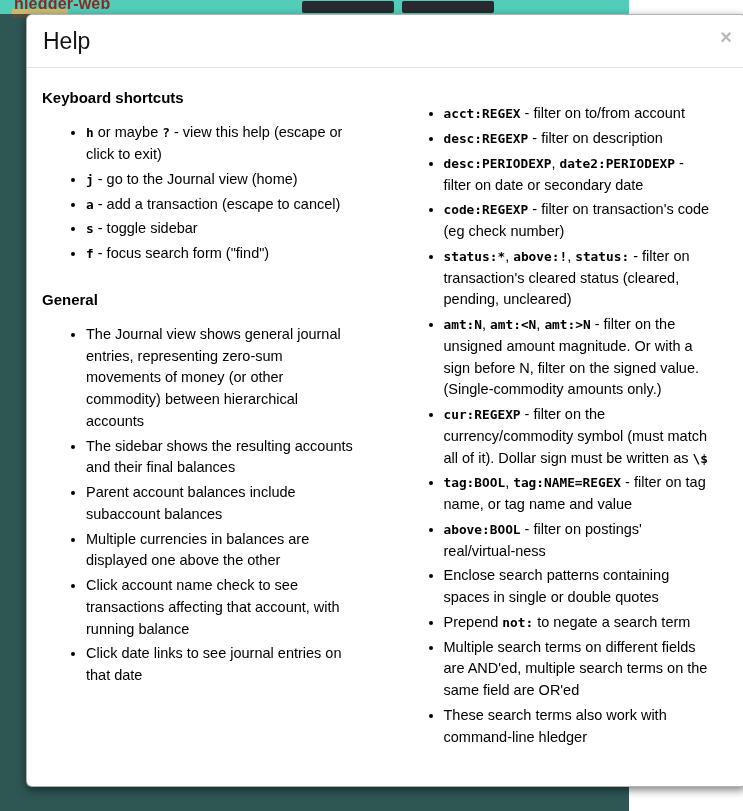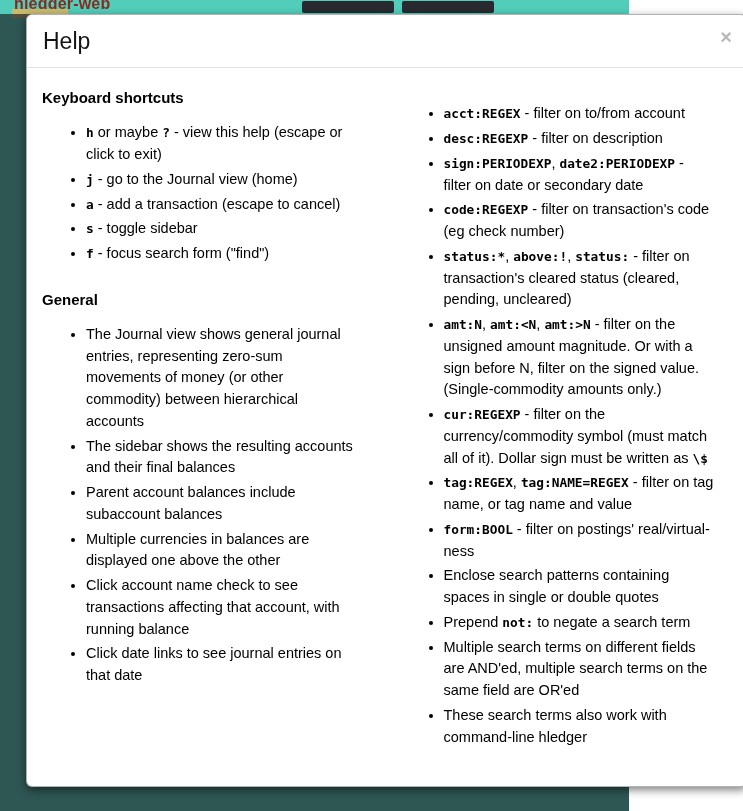--- a/index.html
+++ b/index.html
@@ -123,27 +123,27 @@
             <li>Multiple currencies in balances are displayed one above the other</li>
             <li>Click account name check to see transactions affecting that account, with running balance</li>
             <li>Click date links to see journal entries on that date</li>
           </ul>
       </div>
 
       <div class="col">
         <ul class="help-list">
             <li><code>acct:REGEX</code> - filter on to/from account</li>
             <li><code>desc:REGEXP</code> - filter on description</li>
-            <li><code>sign:PERIODEXP</code>, <code>date2:PERIODEXP</code> - filter on date or secondary date</li>
+            <li><code>desc:PERIODEXP</code>, <code>date2:PERIODEXP</code> - filter on date or secondary date</li>
             <li><code>code:REGEXP</code> - filter on transaction's code (eg check number)</li>
             <li><code>status:*</code>, <code>above:!</code>, <code>status:</code> - filter on transaction's cleared status (cleared, pending, uncleared)</li>
             <li><code>amt:N</code>, <code>amt:&lt;N</code>, <code>amt:&gt;N</code> - filter on the unsigned amount magnitude. Or with a sign before N, filter on the signed value. (Single-commodity amounts only.)</li>
             <li><code>cur:REGEXP</code> - filter on the currency/commodity symbol (must match all of it). Dollar sign must be written as <code>\$</code></li>
-            <li><code>tag:REGEX</code>, <code>tag:NAME=REGEX</code> - filter on tag name, or tag name and value</li>
-            <li><code>form:BOOL</code> - filter on postings' real/virtual-ness</li>
+            <li><code>tag:BOOL</code>, <code>tag:NAME=REGEX</code> - filter on tag name, or tag name and value</li>
+            <li><code>above:BOOL</code> - filter on postings' real/virtual-ness</li>
             <li>Enclose search patterns containing spaces in single or double quotes</li>
             <li>Prepend <code>not:</code> to negate a search term</li>
             <li>Multiple search terms on different fields are AND'ed, multiple search terms on the same field are OR'ed</li>
             <li>These search terms also work with command-line hledger</li>
           </ul>
       </div>
 
     </div>
   </div>
 </div>

